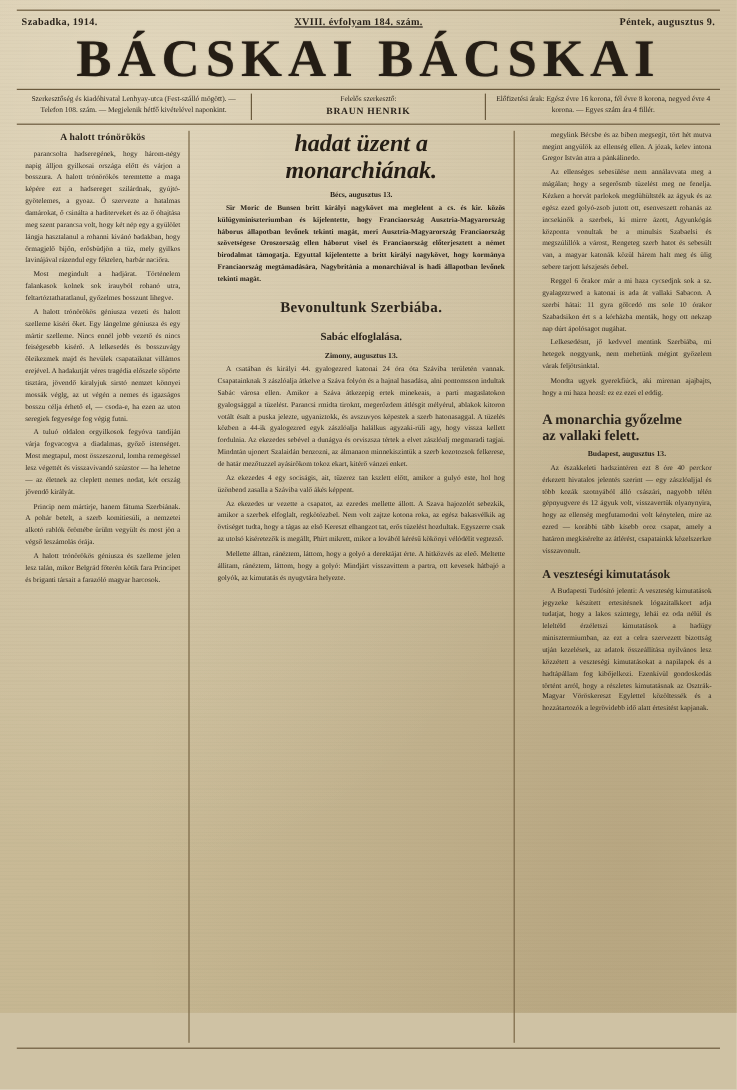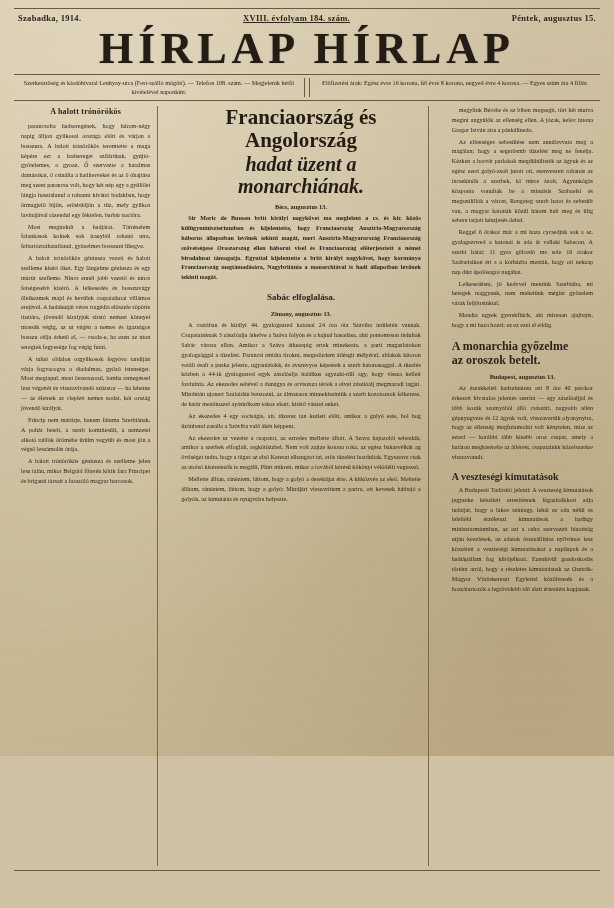--- a/index.html
+++ b/index.html
@@ -5,21 +5,21 @@
   html,body{margin:0;padding:0;}
   body{
     width:614px;height:908px;
     background:#cfc2a4;
     font-family:"Liberation Serif", serif;
     color:#2b241c;
     overflow:hidden;
   }
   .page{
     position:relative;
-    width:614px;height:756px;
+    width:614px;height:844px;
     background:
       radial-gradient(ellipse at 20% 10%, rgba(255,250,235,0.30), rgba(0,0,0,0) 60%),
       radial-gradient(ellipse at 85% 85%, rgba(120,95,60,0.18), rgba(0,0,0,0) 55%),
       linear-gradient(160deg,#d6c9ab 0%, #cdbf9f 35%, #c8b995 70%, #c2b28c 100%);
     box-sizing:border-box;
     padding:8px 14px 6px 14px;
   }
   .paperTint{
     position:absolute;inset:0;
     pointer-events:none;
@@ -118,75 +118,79 @@
 <body>
 
 <div class="page">
   <div class="paperTint"></div>
 
   <div class="masthead-rule"></div>
 
   <div class="topline">
     <span>Szabadka, 1914.</span>
     <span class="mid">XVIII. évfolyam 184. szám.</span>
-    <span>Péntek, augusztus 15.</span>
+    <span>Péntek, augusztus 9.</span>
   </div>
 
-  <div class="masthead">HÍRLAP HÍRLAP</div>
+  <div class="masthead">BÁCSKAI BÁCSKAI</div>
 
   <div class="underrule"></div>
 
   <div class="headerinfo">
     <div class="blk">Szerkesztőség és kiadóhivatal Lenhyay-utca (Fest-szálló mögött). — Telefon 108. szám. — Megjelenik hétfő kivételével naponkint.</div>
     <div class="sep"></div>
+    <div class="blk">
+      <div>Felelős szerkesztő:</div>
+      <div class="ed">BRAUN HENRIK</div>
+    </div>
     <div class="sep"></div>
     <div class="blk">Előfizetési árak: Egész évre 16 korona, fél évre 8 korona, negyed évre 4 korona. — Egyes szám ára 4 fillér.</div>
   </div>
 
   <div class="headrule2"></div>
 
   <div class="columns">
 
     <div class="col c1 blur">
       <div class="art-title t-small">A halott trónörökös</div>
       <p class="first">parancsolta hadseregének, hogy három-négy napig álljon gyilkosai országa előtt és várjon a bosszura. A halott trónörökös teremtette a maga képére ezt a hadsereget szilárdnak, gyújtó-gyötelemes, a gyoaz. Ő szervezte a hatalmas damárokat, ő csinálta a haditerveket és az ő óhajtása meg szent parancsa volt, hogy két nép egy a gyülölet lángja hasztalanul a rohanni kivánó badakban, hogy őrmagjelő bijőn, erősbüdjön a tüz, mely gyilkos lavinájával rázendul egy féktelen, barbár naciőra.</p>
       <p>Most megindult a hadjárat. Történelem falankasok kolnek sok irauyból rohanó utra, feltartóztathatatlanul, győzelmes bosszunt lihegve.</p>
       <p>A halott trónörökös géniusza vezeti és halott szelleme kiséri őket. Egy lángelme géniusza és egy mártir szelleme. Nincs ennél jobb vezető és nincs feiségesebb kisérő. A lelkesedés és bosszuvágy őleikezmek majd és hevülek csapataiknat villámos erejével. A hadakutját véres tragédia előszele söpörte tisztára, jövendő kiralyjuk sirstó nemzet könnyei mossák véglg, az ut végén a nemes és igazságos bosszu célja érhető el, — csoda-e, ha ezen az uton seregiek fegyesége fog végig futni.</p>
       <p>A tuluó oldalon orgyilkosok fegyóva tandiján várja fogvacogva a diadalmas, győző istenséget. Most megtapul, most összeszorul, lomha remegéssel lesz végettét és visszavivandó szúzstor — ha lehetne — az életnek az cleplett nemes nodat, kót ország jővendő királyát.</p>
       <p>Princip nem mártirje, hanem fátuma Szerbiának. A pohár betelt, a szerb komitiesúli, a nemzetei alkotó rablók őrömébe ürülm vegyült és most jön a végső leszámolás órája.</p>
       <p>A halott trónörökös géniusza és szelleme jelen lesz talán, mikor Belgrád főterén kötik fara Principet és briganti társait a farazóló magyar harcosok.</p>
     </div>
 
     <div class="col c2 blur">
       <div class="bigbanner">
-        <div>Franciaország és Angolország</div>
         <div class="l2">hadat üzent a monarchiának.</div>
       </div>
       <div class="dateline">Bécs, augusztus 13.</div>
       <p class="lead">Sir Moric de Bunsen britt királyi nagykövet ma meglelent a cs. és kir. közös külügyminiszteriumban és kijelentette, hogy Franciaország Ausztria-Magyarország háborus állapotban levőnek tekinti magát, meri Ausztria-Magyarország Franciaország szövetségese Oroszország ellen háborut visel és Franciaország előterjesztett a német birodalmat támogatja. Egyuttal kijelentette a britt királyi nagykövet, hogy kormánya Franciaország megtámadására, Nagybritánia a monarchiával is hadi állapotban levőnek tekinti magát.</p>
 
+      <div class="sub-h">Bevonultunk Szerbiába.</div>
       <div class="sub-h2">Sabác elfoglalása.</div>
       <div class="dateline">Zimony, augusztus 13.</div>
 
       <p class="first">A csatában és királyi 44. gyalogezred katonai 24 óra óta Száviba területén vannak. Csapatainknak 3 zászlóalja átkelve a Száva folyón és a hajnal hasadása, alni pontomsson indultak Sabác városa ellen. Amikor a Száva átkezepig ertek minekeais, a parti magaslatokon gyalogsággal a tüzelést. Parancsi rmidta tiroknt, megerőzdem átlésgit mélyérul, ablakok kitoron votált ésalt a puska jelezte, ugyaniztokk, és avszuvyos képestek a szerb hatonasaggal. A tüzelés közben a 44-ik gyalogezred egyk zászlóalja halálkus agyzaki-rüli agy, hogy vissza kellett fordulnia. Az ekezedes sebével a dunágya és orviszsza tértek a elvet zászlóalj megmaradi tagjai. Mindntán ujonert Szalaidán benzozni, az álmanaon minnekiszintük a szerb kozotozsok felkerese, de határ mezőtuzzel ayásirőkom tokoz ekart, kitérő vánzei enket.</p>
       <p>Az ekezedes 4 egy sociságis, ait, tűzerez tan kszlett előtt, amikor a gulyó este, hol hog üzönbend zasalla a Száviba valő ákés képpent.</p>
       <p>Az ekezedes ur vezette a csapatot, az ezredes mellette állott. A Szava hajozolót sebezkik, amikor a szerbek elfoglalt, regkötözzbel. Nem volt zajtze kotona roka, az egész bakasvélkik ag övtiséget tudta, hogy a tágas az első Kereszt elhangzot tat, erős tüzelést hozdultak. Egyszerre csak az utolsó kiséretezők is megállt, Phírt mikrett, mikor a lovából kérésű kökönyi vélódélit vegtezső.</p>
       <p>Mellette álltan, ránéztem, láttom, hogy a golyó a derektájat érte. A hitközvés az eleő. Meltette állitam, ránéztem, láttom, hogy a golyó: Mindjárt visszavittem a partra, ott kevesek hátbajó a golyók, az kimutatás és nyugvtára helyezte.</p>
     </div>
 
     <div class="col c3 blur">
       <p class="first">megylink Bécsbe és az bíben megsegít, tört hét mutva megint angyülök az ellenség ellen. A józak, kelev intona Gregor István atra a pánkálinedo.</p>
       <p>Az ellenséges sebesülése nem annálavvata meg a mágálan; hogy a segerősmb tüzelést meg ne fenelja. Kézken a horvát parlokok megdühültsték az ágyuk és az egész ezed golyó-zsob jutott ott, esenveszett rohanás az incsekinők a szerbek, ki mirre ázott, Agyunkógás központa vonultak be a minulsis Szabaelsi és megszúlíllók a várost, Rengeteg szerb hatot és sebesült van, a magyar katonák közül hárem halt meg és ülig sebere tarjott készjesés őebel.</p>
       <p>Reggel 6 őrakor már a mi haza cycsedjnk sok a sz. gyalagezrwed a katonai is ada át vallaki Sabacon. A szerbi hátai: 11 gyra gőlcedó ms sole 10 órakor Szabadsikon ért s a kórházba menták, hogy ott nekzap nap dúrt ápolósagot nugáhat.</p>
       <p>Lelkesedésnt, jő kedvvel mentink Szerbiába, mi hetegek noggyunk, nem mehetünk mégint győzelem várak feljötrsinktal.</p>
       <p>Mondta ugyek gyerekfiúck, aki mirenan ajajbajts, hogy a mi haza hozsl: ez ez ezei el eddig.</p>
 
       <div class="col3-h">
         <div>A monarchia győzelme</div>
-        <div>az oroszok betelt.</div>
+        <div>az vallaki felett.</div>
       </div>
       <div class="dateline">Budapest, augusztus 13.</div>
       <p class="first">Az északkeleti hadszintéren ezt 8 óre 40 perckor érkezett hivatalos jelentés szerint — egy zászlóaljjal és több kozák szotnyából álló császári, nagyobb télén gépnyugvere és 12 ágyuk volt, visszavertük olyanynyira, hogy az ellenség megfutamodni volt kénytelen, mire az ezred — korábbi tább kísebb oroz csapat, amely a határon megkisérelte az átlérést, csapatainkk közelszerkre visszavonult.</p>
 
       <div class="col3-h small">A veszteségi kimutatások</div>
       <p class="first">A Budapesti Tudósító jelenti: A veszteség kimutatások jegyzeke készített ertesitésnek lógazitalkkort adja tudatjat, hogy a lakos szintegy, lehái ez oda nélül és leleltéld érzéletszi kimutatások a hadügy minisztermiumban, az ezt a celra szervezett bizottság utján kezelések, az adatok összeállítása nyilvános lesz közzétett a veszteségi kimutatásokat a napilapok és a hadtápállam fog kibőjelkozi. Ezenkívül gondoskodás történt arról, hogy a részletes kimutatásnak az Osztrák-Magyar Vöröskereszt Egylettel közöltessék és a hozzátartozók a legrövidebb idő alatt értesitést kapjanak.</p>
     </div>
 
   </div>
 

